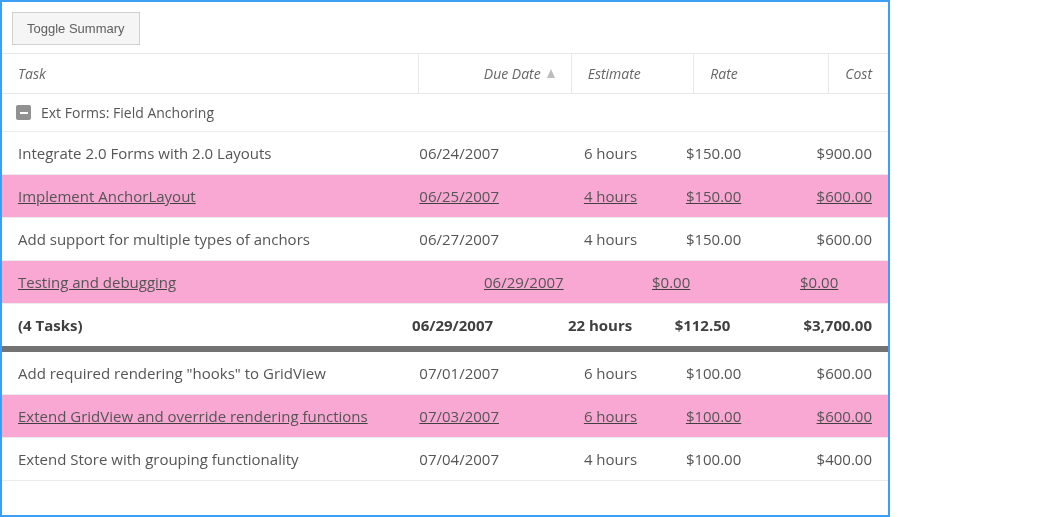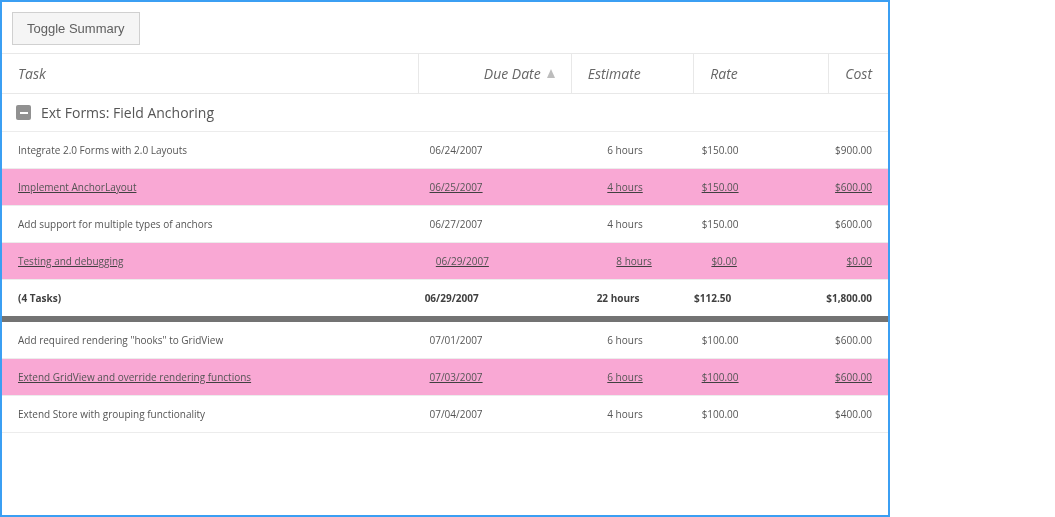--- a/index.html
+++ b/index.html
@@ -102,21 +102,21 @@
       display: flex;
       border-bottom: 1px solid #ececec;
       background: #fff;
     }
     .row.alt {
       background: #f9a8d4;
       text-decoration: underline;
     }
     .cell {
       padding: 11px 16px;
-      font-size: 10px;
+      font-size: 15px;
       color: #555;
     }
     .cell.col-due,
     .cell.col-est,
     .cell.col-rate,
     .cell.col-cost {
       padding-left: 16px;
     }
     .summary-row {
       display: flex;
@@ -197,31 +197,30 @@
     <div class="row">
       <div class="cell col-task">Add support for multiple types of anchors</div>
       <div class="cell col-due">06/27/2007</div>
       <div class="cell col-est">4 hours</div>
       <div class="cell col-rate">$150.00</div>
       <div class="cell col-cost">$600.00</div>
     </div>
     <div class="row alt">
       <div class="cell col-task">Testing and debugging</div>
       <div class="cell col-due">06/29/2007</div>
-      <div class="cell col-est">8 hours</div>
       <div class="cell col-rate">$0.00</div>
       <div class="cell col-cost">$0.00</div>
     </div>
 
     <div class="summary-row">
       <div class="cell col-task">(4 Tasks)</div>
       <div class="cell col-due">06/29/2007</div>
       <div class="cell col-est">22 hours</div>
       <div class="cell col-rate">$112.50</div>
-      <div class="cell col-cost">$1,800.00</div>
+      <div class="cell col-cost">$3,700.00</div>
     </div>
 
 
     <div class="row">
       <div class="cell col-task">Add required rendering "hooks" to GridView</div>
       <div class="cell col-due">07/01/2007</div>
       <div class="cell col-est">6 hours</div>
       <div class="cell col-rate">$100.00</div>
       <div class="cell col-cost">$600.00</div>
     </div>

